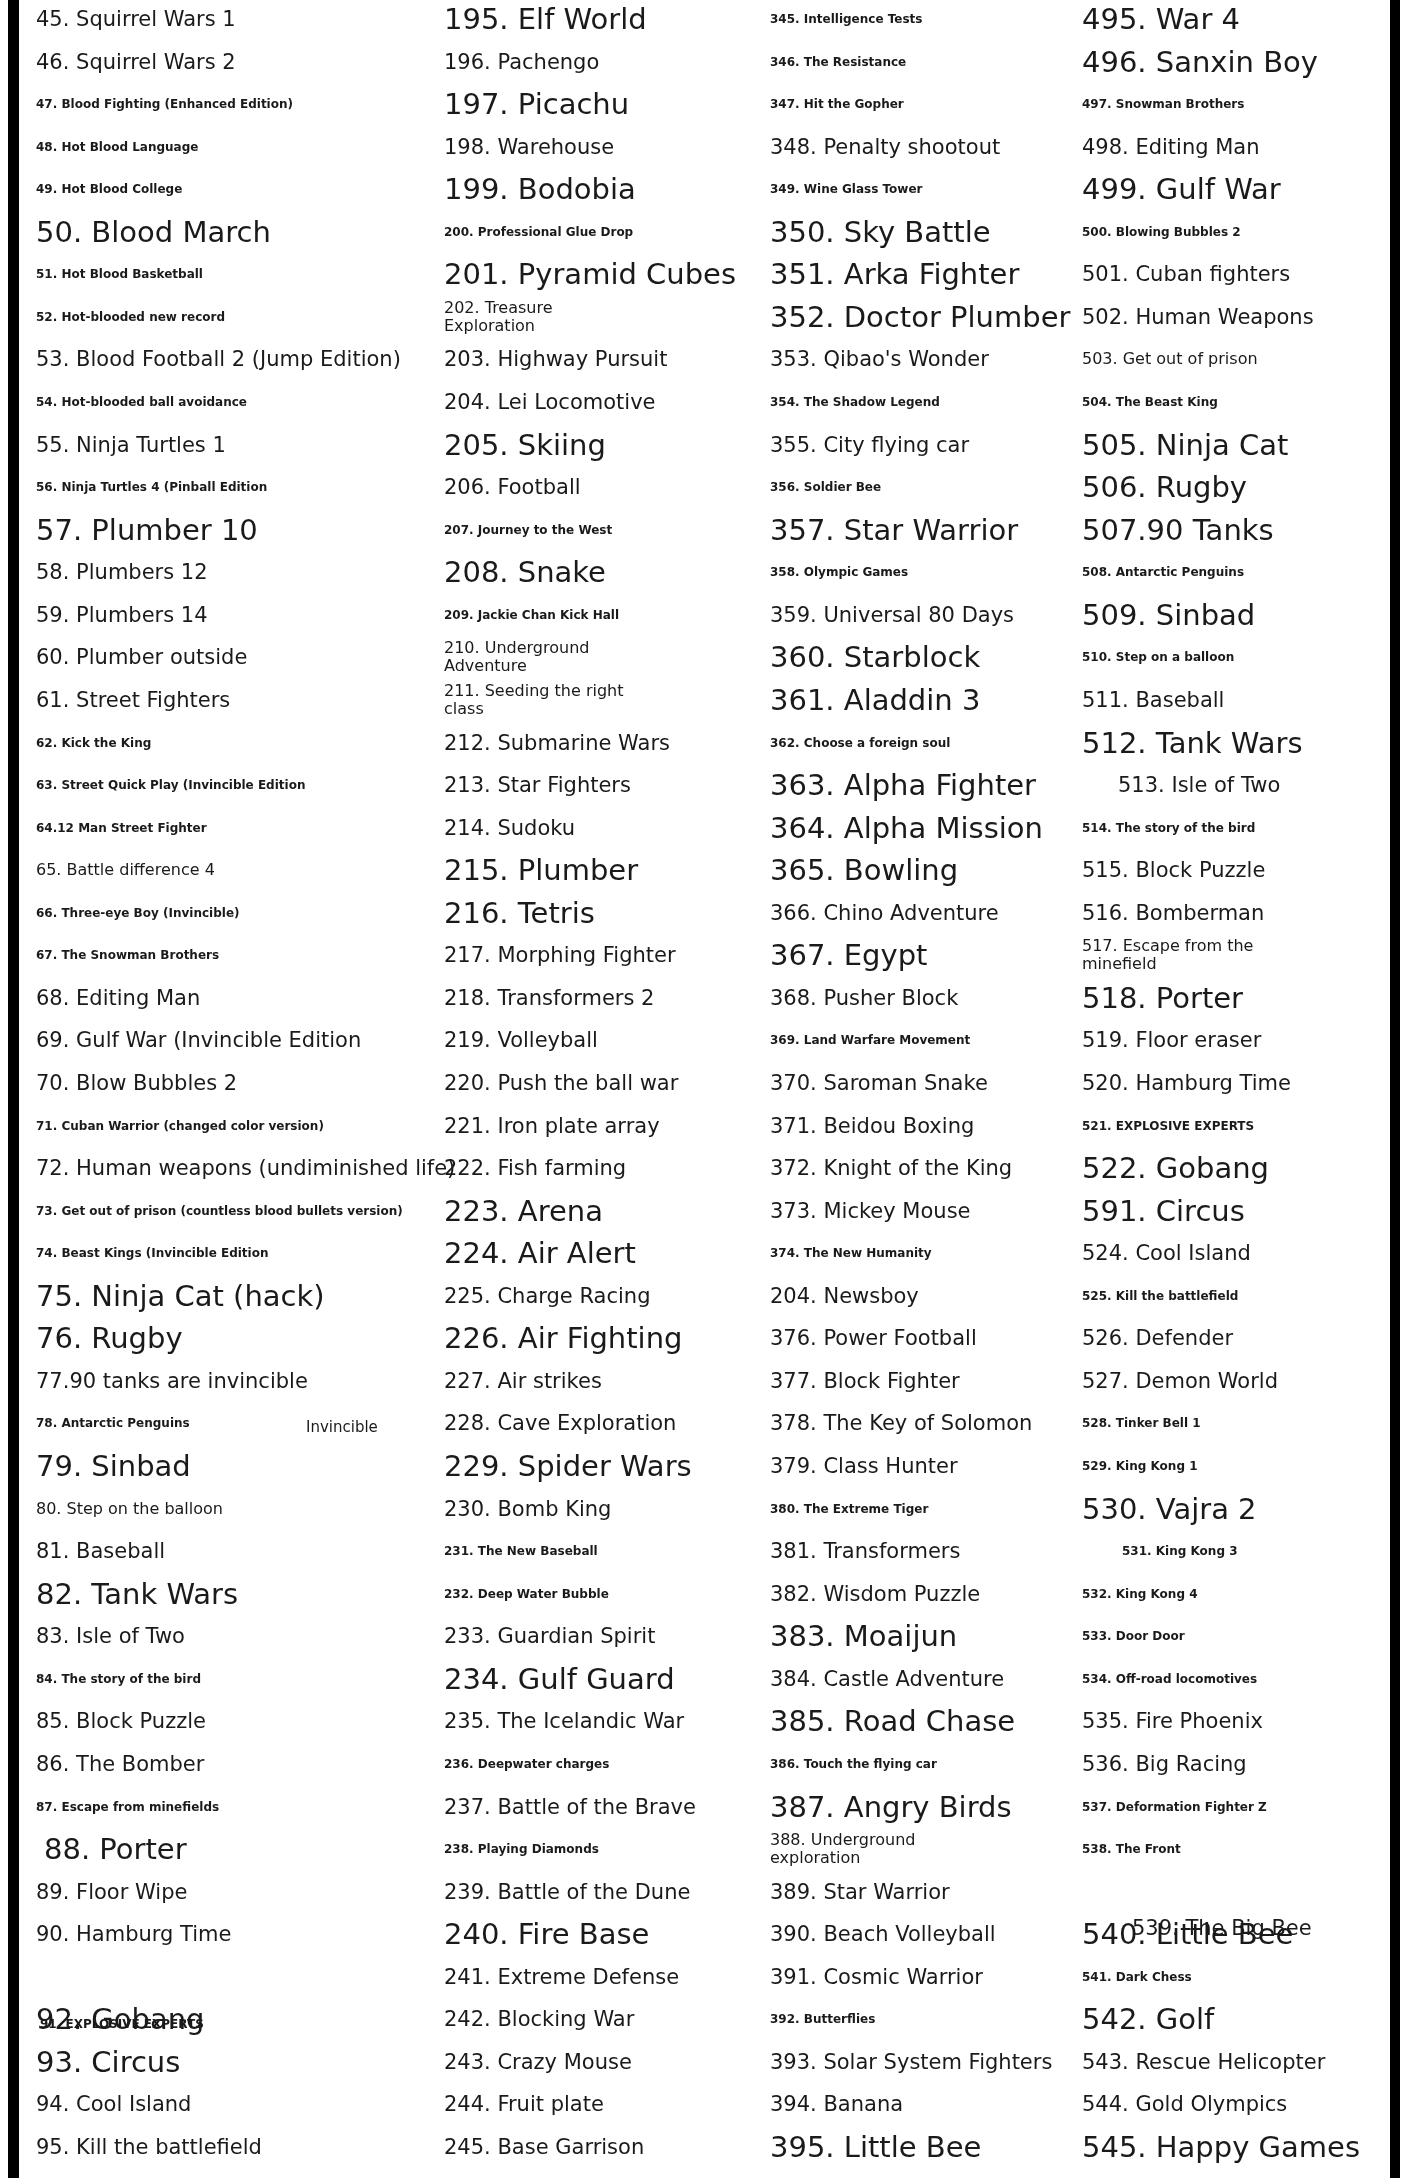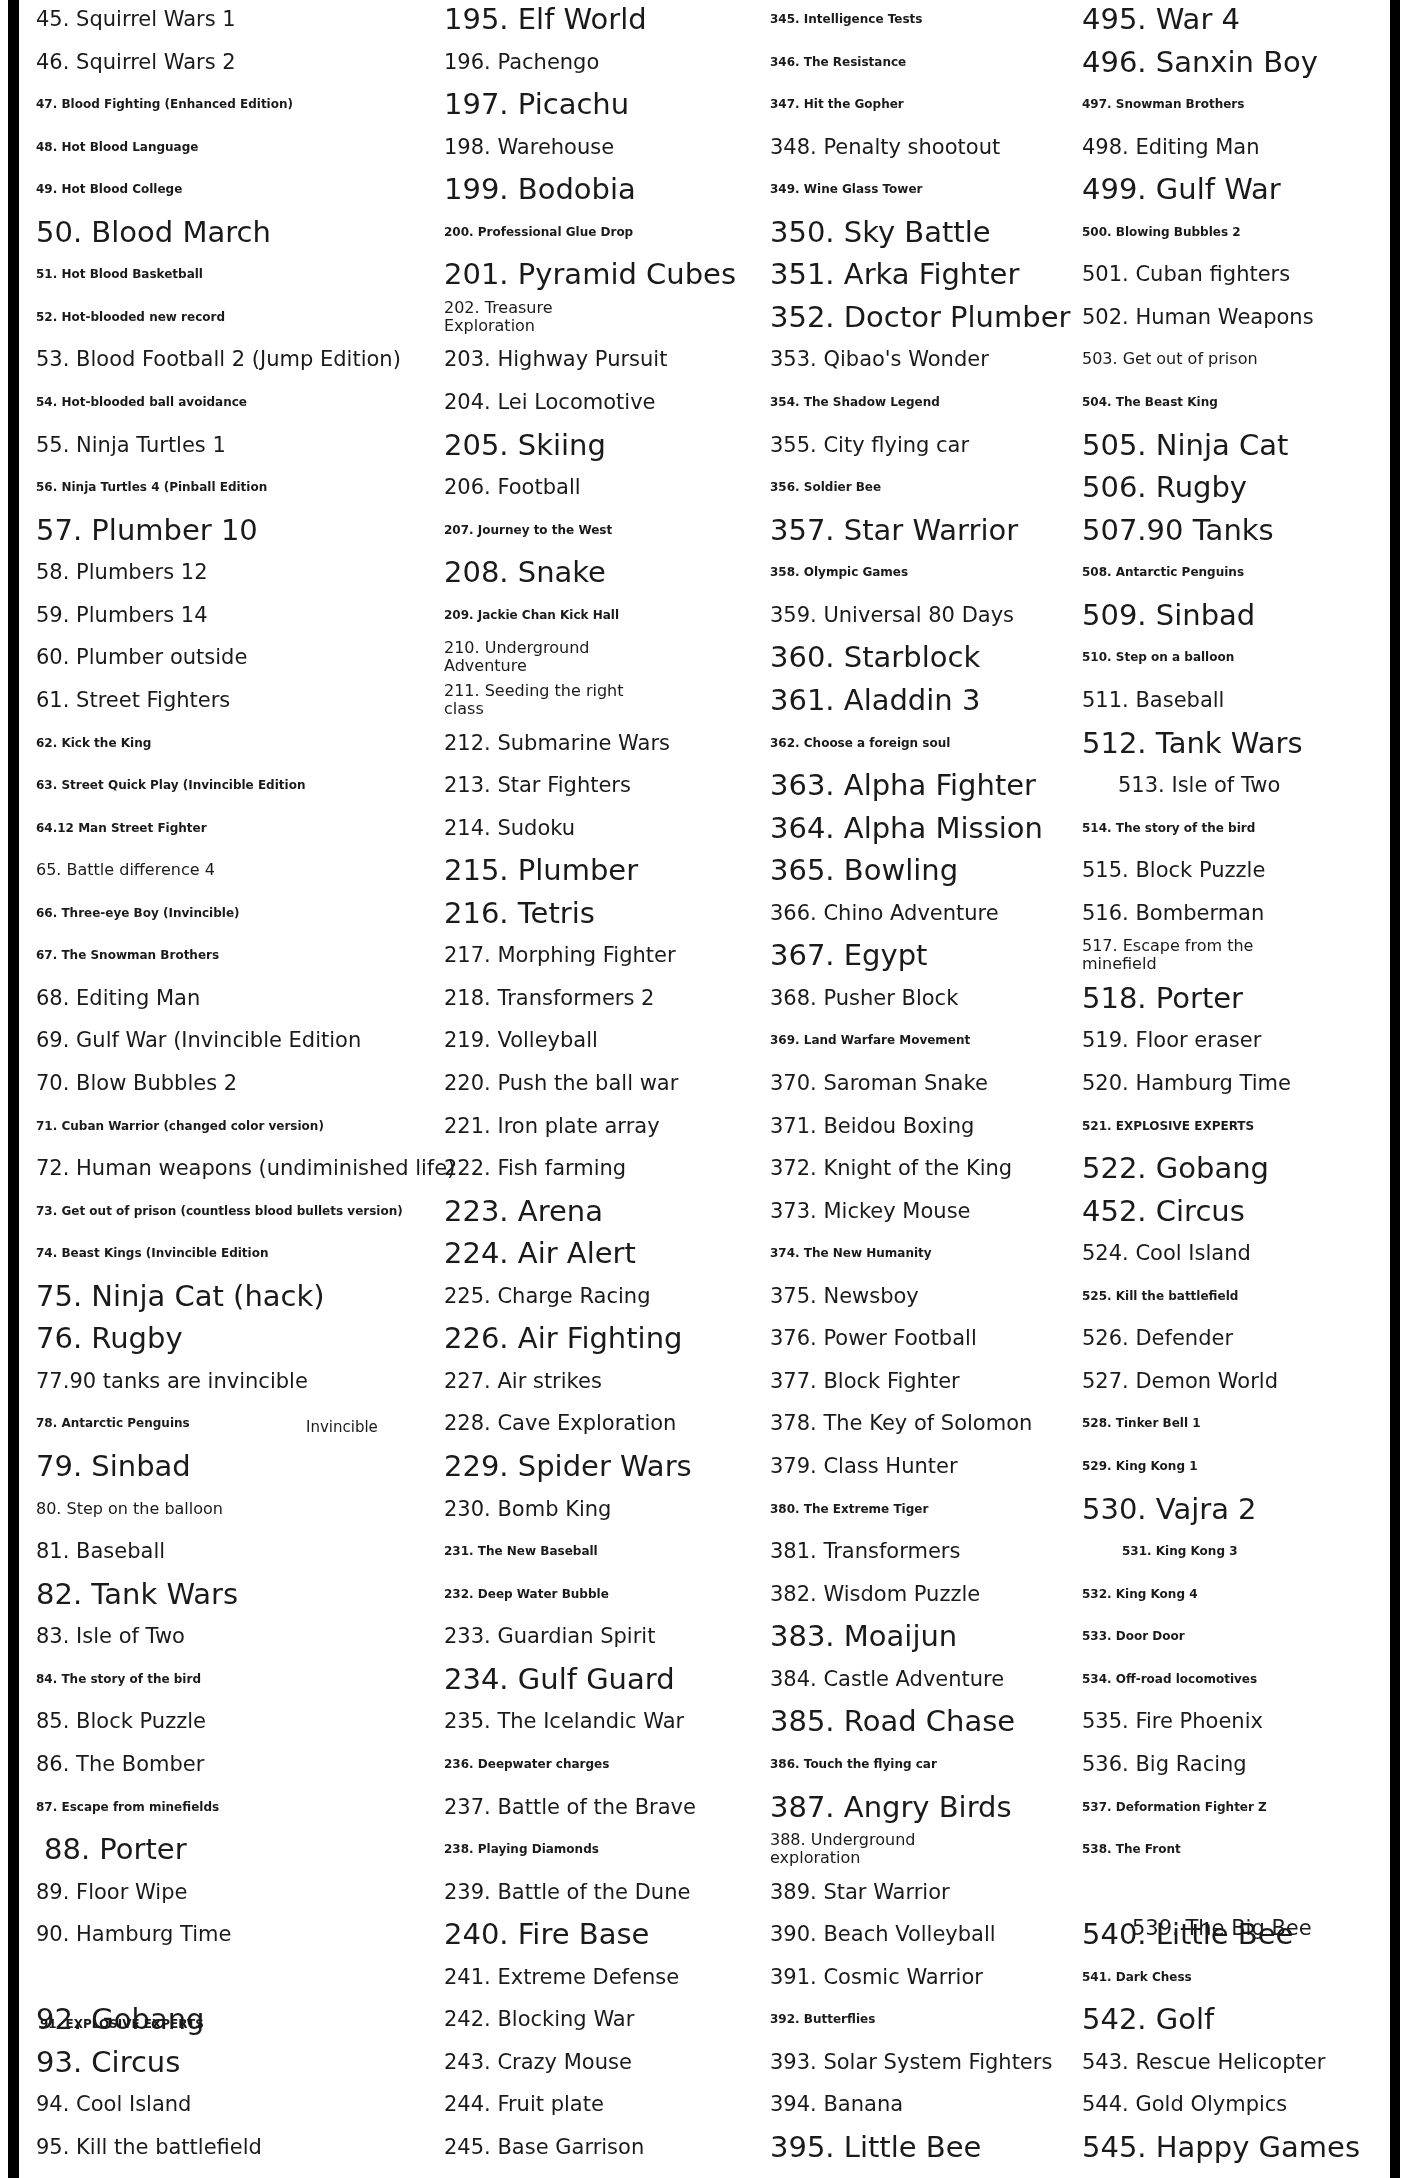--- a/index.html
+++ b/index.html
@@ -152,21 +152,21 @@
       <div class="entry l" style="left: 770px; top: 870.2px;">365. Bowling</div>
       <div class="entry m" style="left: 770px; top: 912.76px;">366. Chino Adventure</div>
       <div class="entry l" style="left: 770px; top: 955.32px;">367. Egypt</div>
       <div class="entry m" style="left: 770px; top: 997.88px;">368. Pusher Block</div>
       <div class="entry s" style="left: 770px; top: 1040.44px;">369. Land Warfare Movement</div>
       <div class="entry m" style="left: 770px; top: 1083px;">370. Saroman Snake</div>
       <div class="entry m" style="left: 770px; top: 1125.56px;">371. Beidou Boxing</div>
       <div class="entry m" style="left: 770px; top: 1168.12px;">372. Knight of the King</div>
       <div class="entry m" style="left: 770px; top: 1210.68px;">373. Mickey Mouse</div>
       <div class="entry s" style="left: 770px; top: 1253.24px;">374. The New Humanity</div>
-      <div class="entry m" style="left: 770px; top: 1295.8px;">375. Newsboy</div>
+      <div class="entry m" style="left: 770px; top: 1295.8px;">204. Newsboy</div>
       <div class="entry m" style="left: 770px; top: 1338.36px;">376. Power Football</div>
       <div class="entry m" style="left: 770px; top: 1380.92px;">377. Block Fighter</div>
       <div class="entry m" style="left: 770px; top: 1423.48px;">378. The Key of Solomon</div>
       <div class="entry m" style="left: 770px; top: 1466.04px;">379. Class Hunter</div>
       <div class="entry s" style="left: 770px; top: 1508.6px;">380. The Extreme Tiger</div>
       <div class="entry m" style="left: 770px; top: 1551.16px;">381. Transformers</div>
       <div class="entry m" style="left: 770px; top: 1593.72px;">382. Wisdom Puzzle</div>
       <div class="entry l" style="left: 770px; top: 1636.28px;">383. Moaijun</div>
       <div class="entry m" style="left: 770px; top: 1678.84px;">384. Castle Adventure</div>
       <div class="entry l" style="left: 770px; top: 1721.4px;">385. Road Chase</div>
@@ -203,21 +203,21 @@
       <div class="entry m" style="left: 1082px; top: 785.08px; margin-left: 36px;">513. Isle of Two</div>
       <div class="entry s" style="left: 1082px; top: 827.64px;">514. The story of the bird</div>
       <div class="entry m" style="left: 1082px; top: 870.2px;">515. Block Puzzle</div>
       <div class="entry m" style="left: 1082px; top: 912.76px;">516. Bomberman</div>
       <div class="entry wrap" style="left: 1082px; top: 955.32px;">517. Escape from the minefield</div>
       <div class="entry l" style="left: 1082px; top: 997.88px;">518. Porter</div>
       <div class="entry m" style="left: 1082px; top: 1040.44px;">519. Floor eraser</div>
       <div class="entry m" style="left: 1082px; top: 1083px;">520. Hamburg Time</div>
       <div class="entry s" style="left: 1082px; top: 1125.56px;">521. EXPLOSIVE EXPERTS</div>
       <div class="entry l" style="left: 1082px; top: 1168.12px;">522. Gobang</div>
-      <div class="entry l" style="left: 1082px; top: 1210.68px;">452. Circus</div>
+      <div class="entry l" style="left: 1082px; top: 1210.68px;">591. Circus</div>
       <div class="entry m" style="left: 1082px; top: 1253.24px;">524. Cool Island</div>
       <div class="entry s" style="left: 1082px; top: 1295.8px;">525. Kill the battlefield</div>
       <div class="entry m" style="left: 1082px; top: 1338.36px;">526. Defender</div>
       <div class="entry m" style="left: 1082px; top: 1380.92px;">527. Demon World</div>
       <div class="entry s" style="left: 1082px; top: 1423.48px;">528. Tinker Bell 1</div>
       <div class="entry s" style="left: 1082px; top: 1466.04px;">529. King Kong 1</div>
       <div class="entry l" style="left: 1082px; top: 1508.6px;">530. Vajra 2</div>
       <div class="entry s" style="left: 1082px; top: 1551.16px; margin-left: 40px;">531. King Kong 3</div>
       <div class="entry s" style="left: 1082px; top: 1593.72px;">532. King Kong 4</div>
       <div class="entry s" style="left: 1082px; top: 1636.28px;">533. Door Door</div>

